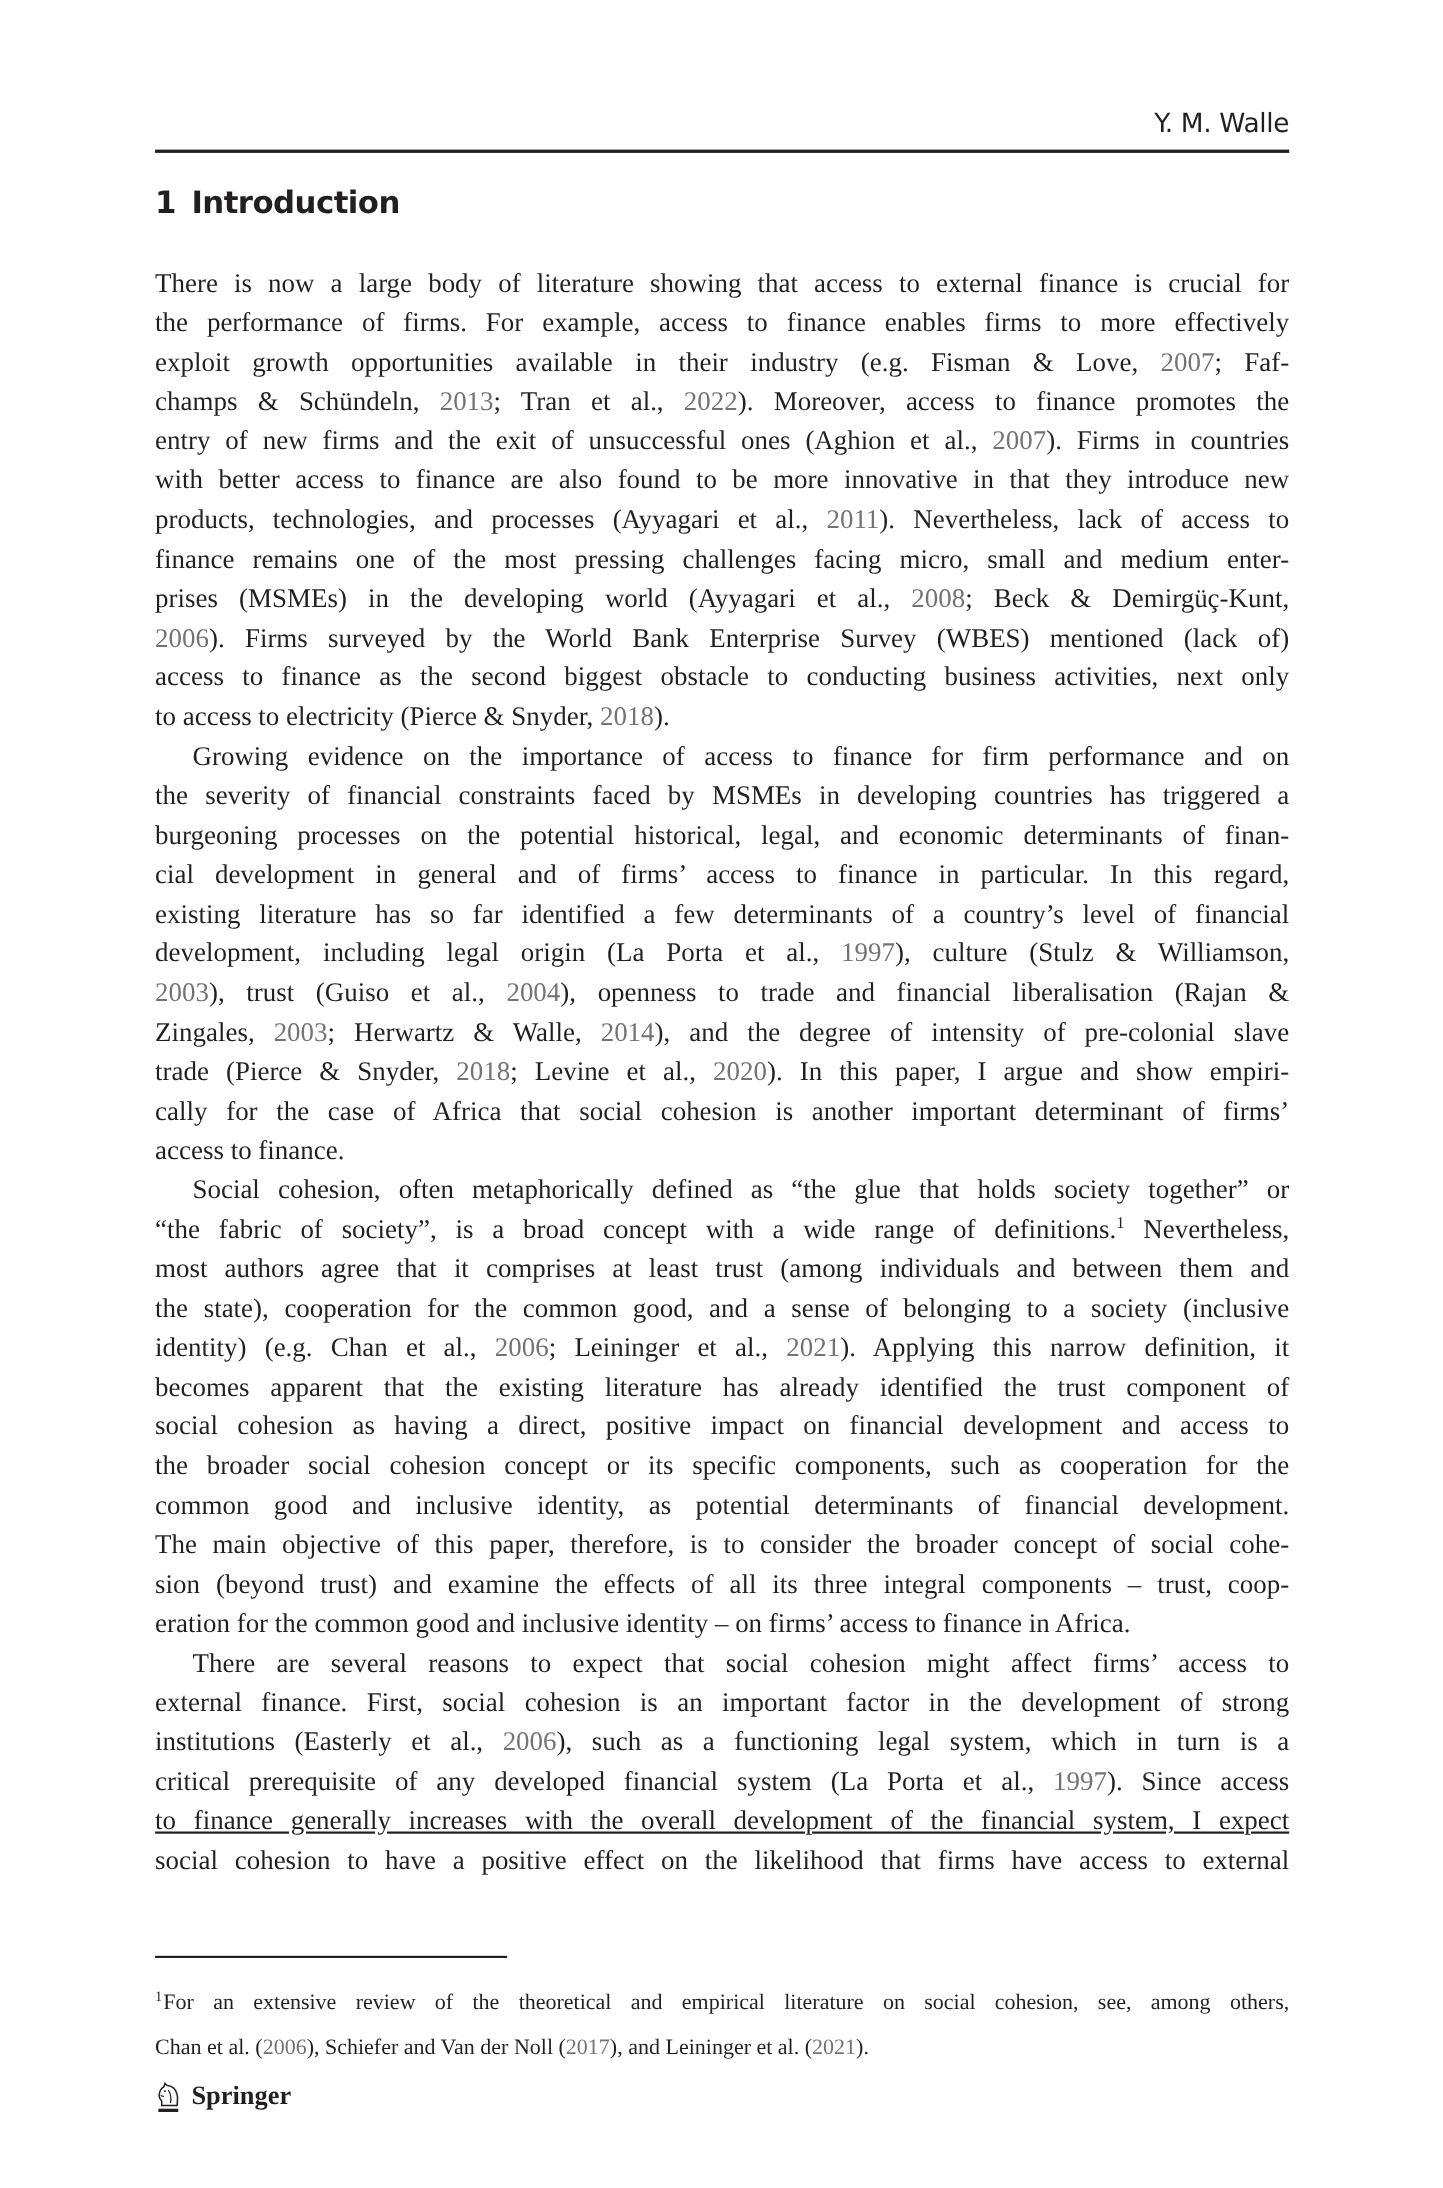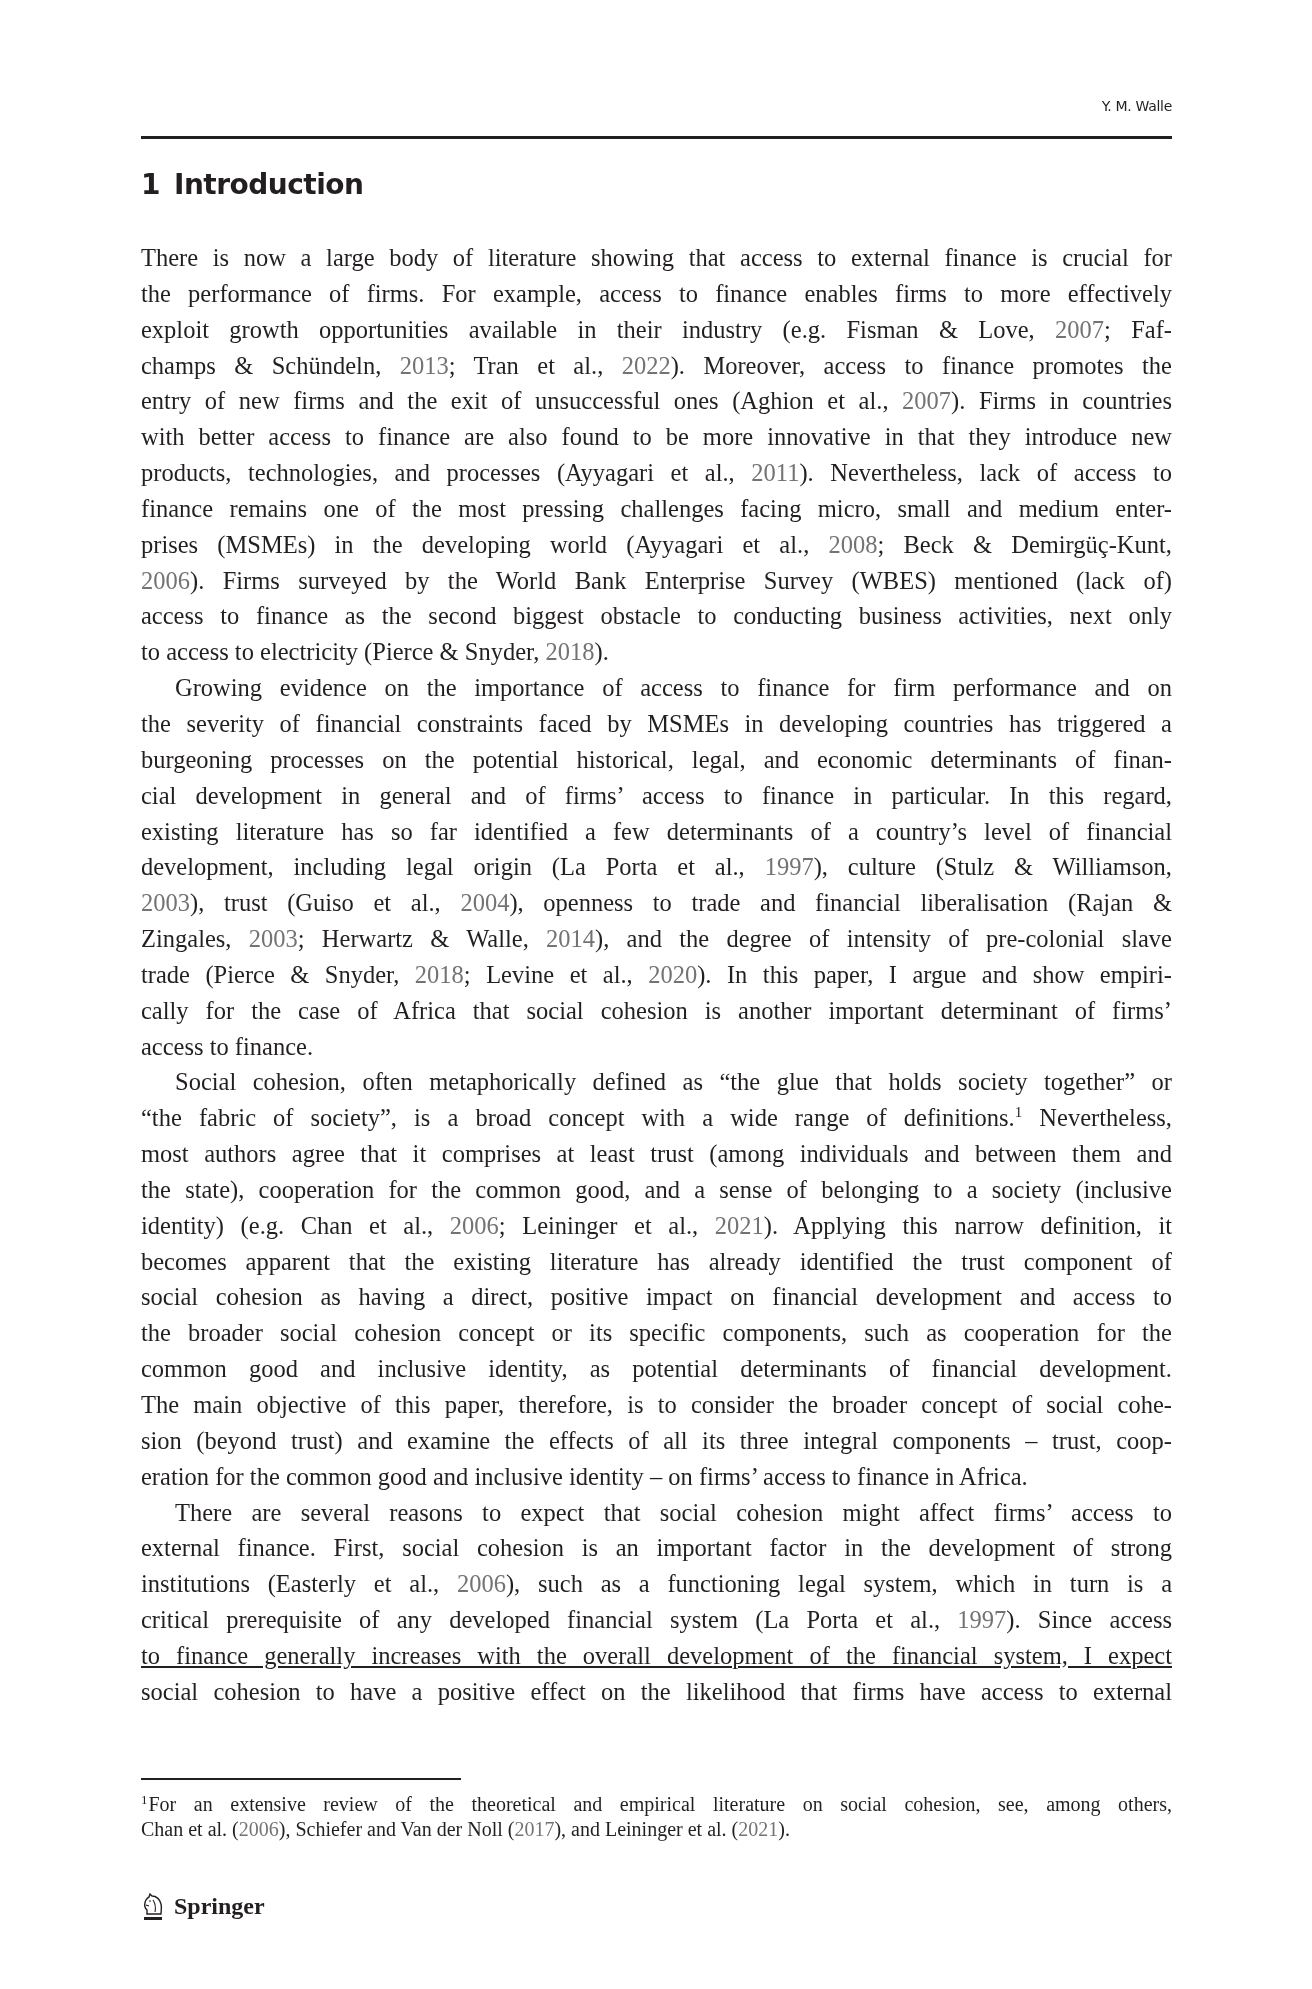--- a/index.html
+++ b/index.html
@@ -1,20 +1,20 @@
 <!DOCTYPE html>
 <html><head>
 <meta charset="utf-8">
 <style>
   html, body { margin: 0; padding: 0; background: #ffffff; }
   body { width: 1312px; height: 1989px; position: relative; overflow: hidden; }
   .page { position: absolute; left: 0; top: 0; width: 1312px; height: 1989px; background: #fff; }
   .running-head {
     position: absolute; right: 140px; top: 98px;
-    font-family: "DejaVu Sans", sans-serif; font-size: 14px; color: #231f20;
+    font-family: "DejaVu Sans", sans-serif; font-size: 24px; color: #231f20;
     letter-spacing: -0.3px;
   }
   .head-rule { position: absolute; left: 141px; width: 1031px; top: 136px; height: 3px; background: #231f20; }
   .section-title {
     position: absolute; left: 141px; top: 168px;
     font-family: "DejaVu Sans", sans-serif; font-weight: bold; font-size: 28px; color: #231f20;
     letter-spacing: -0.5px; white-space: pre;
   }
   .section-title .num { margin-right: 14px; }
   .body-text {
@@ -27,21 +27,21 @@
   }
   .line.last { text-align-last: left; }
   .line.indent { padding-left: 34px; }
   .link { color: #737373; text-decoration: none; cursor: pointer; }
   sup.fnref { font-size: 15px; vertical-align: 9px; line-height: 0; }
   .fn-rule { position: absolute; left: 141px; top: 1778px; width: 320px; height: 2px; background: #231f20; }
   .footnote {
     position: absolute; left: 141px; top: 1792px; width: 1031px;
     font-family: "Liberation Serif", serif; font-size: 20px; color: #231f20;
   }
-  .footnote .line { height: 25px; line-height: 25px; }
+  .footnote .line { height: 25px; line-height: 25px; margin-top: 16px; }
   .footnote sup { font-size: 13px; vertical-align: 7px; line-height: 0; margin-right: 1px; }
   .publisher { position: absolute; left: 141px; top: 1891px; height: 32px; display: flex; align-items: center; }
   .publisher svg { display: block; }
   .publisher-name {
     font-family: "Liberation Serif", serif; font-size: 24px; color: #231f20; margin-left: 9px; margin-top: -2px; font-weight: bold;
   }
 </style>
 </head>
 <body>
 

